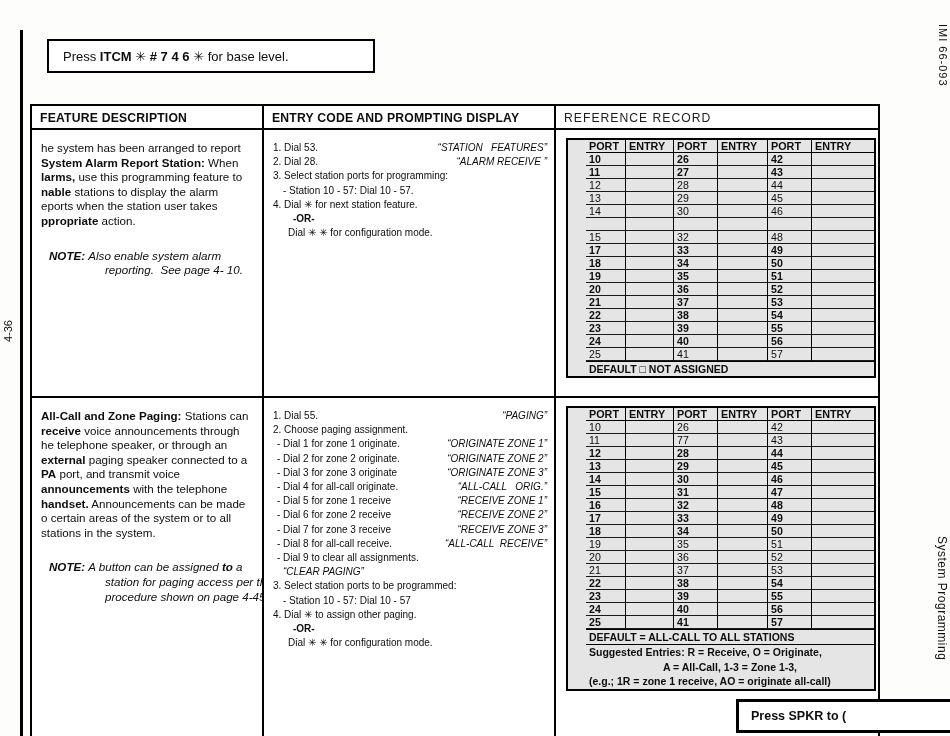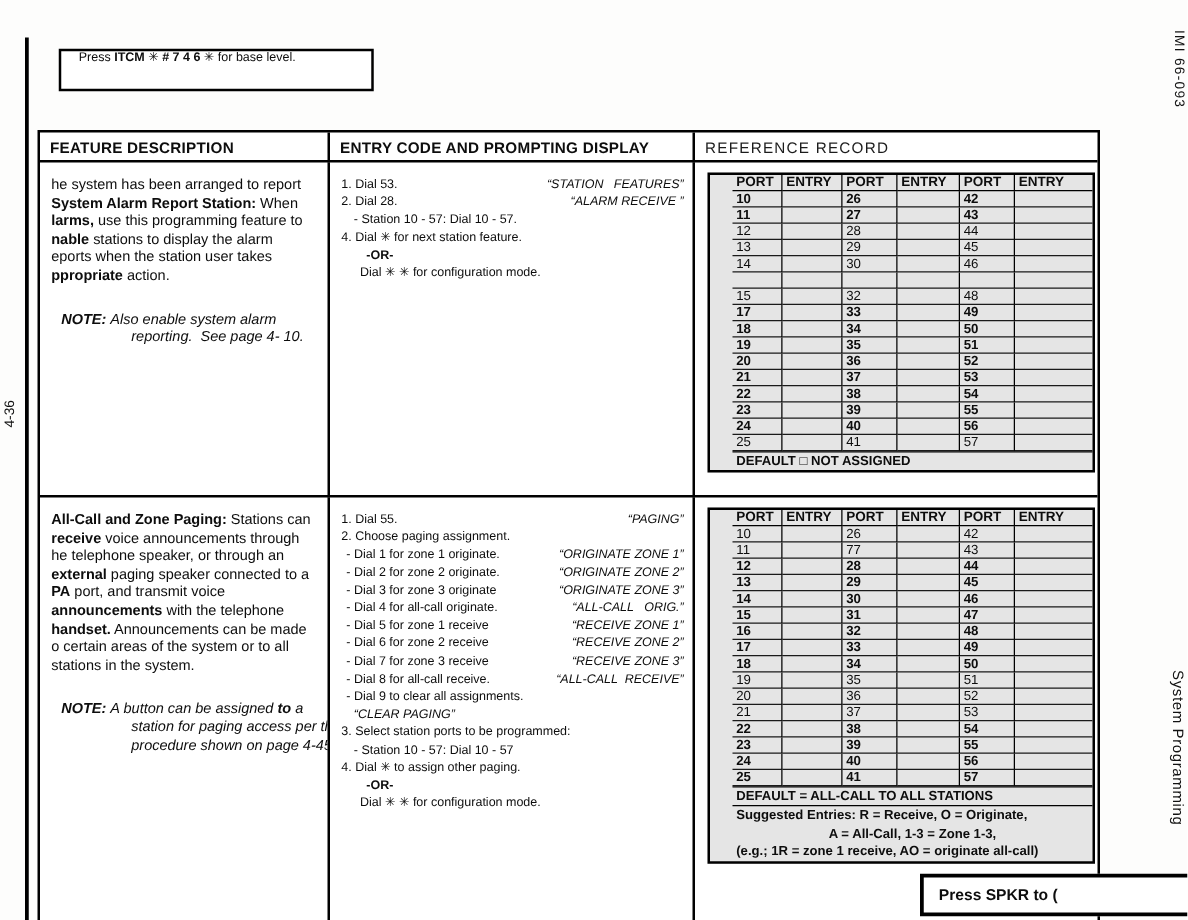--- a/index.html
+++ b/index.html
@@ -13,24 +13,24 @@
 
   
   .left-rule{position:absolute;left:20px;top:30px;width:2.5px;height:706px;background:#000;}
   .vlabel{position:absolute;writing-mode:vertical-rl;color:#111;white-space:nowrap;}
   .v-tr{right:1px;top:24px;font-size:11px;letter-spacing:1px;}
   .v-br{right:1px;top:536px;font-size:12px;letter-spacing:0.5px;}
   .v-left{left:2px;top:320px;transform:rotate(180deg);font-size:11px;}
 
   
   .topnote{
-    position:absolute;left:47px;top:39px;width:252px;height:34px;
+    position:absolute;left:47px;top:39px;width:328px;height:34px;
     border:2px solid #000;background:#fff;
-    display:flex;align-items:flex-start;padding-left:14px;box-sizing:border-box;
-    font-size:10px;white-space:pre;
+    display:flex;align-items:center;padding-left:14px;box-sizing:border-box;
+    font-size:13px;white-space:pre;
   }
 
   
   .bottomnote{
     position:absolute;left:736px;top:699px;width:230px;height:34px;
     border:3px solid #000;background:#fff;
     display:flex;align-items:center;padding-left:12px;box-sizing:border-box;
     font-size:12.5px;font-weight:bold;
   }
 
@@ -102,20 +102,21 @@
         <div class="fline"><span class="b">nable</span><span> stations to display the alarm</span></div>
         <div class="fline"><span>eports when the station user takes</span></div>
         <div class="fline"><span class="b">ppropriate</span><span> action.</span></div>
         <div class="fgap"></div>
         <div class="fline" style="padding-left: 8px;"><span class="b i">NOTE: </span><span class="i">Also enable system alarm</span></div>
         <div class="fline" style="padding-left: 64px;"><span class="i">reporting.  See page 4- 10.</span></div>
       </div>
     <div class="ecell cborder rdiv" id="entry-0">
         <div class="eline"><span>1. Dial 53.</span><span class="prompt">“STATION   FEATURES”</span></div>
         <div class="eline"><span>2. Dial 28.</span><span class="prompt">“ALARM RECEIVE ”</span></div>
+        <div class="eline"><span>3. Select station ports for programming:</span></div>
         <div class="eline" style="padding-left: 10px;"><span>- Station 10 - 57: Dial 10 - 57.</span></div>
         <div class="eline"><span>4. Dial ✳ for next station feature.</span></div>
         <div class="eline" style="padding-left: 20px;"><span class="b">-OR-</span></div>
         <div class="eline" style="padding-left: 15px;"><span>Dial ✳ ✳ for configuration mode.</span></div>
       </div>
     <div class="rdiv" id="record-0">
         <div class="ptable">
           <div class="pt-row pt-head">
             <span>PORT</span>
             <span>ENTRY</span>

